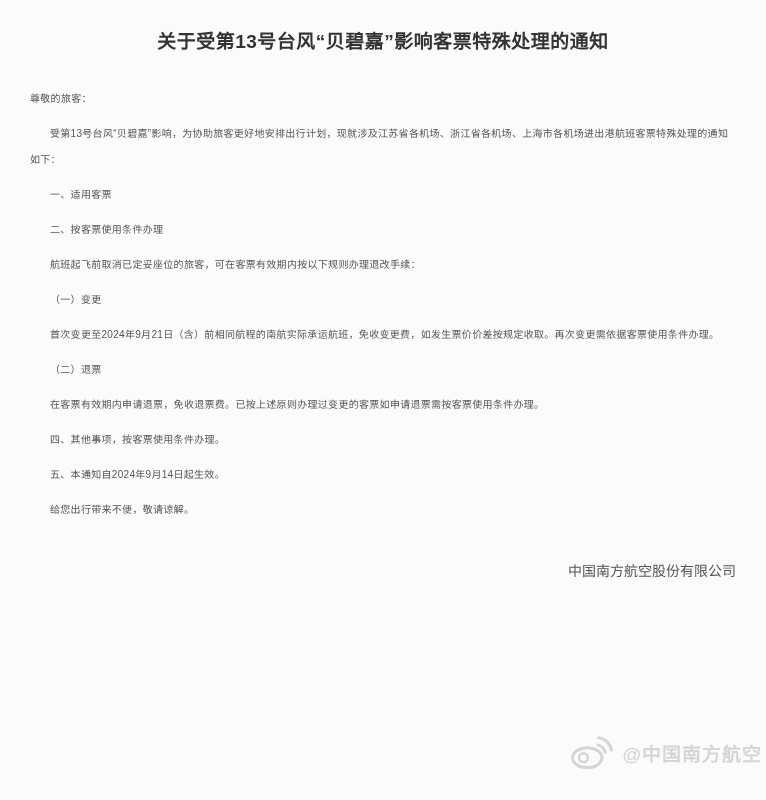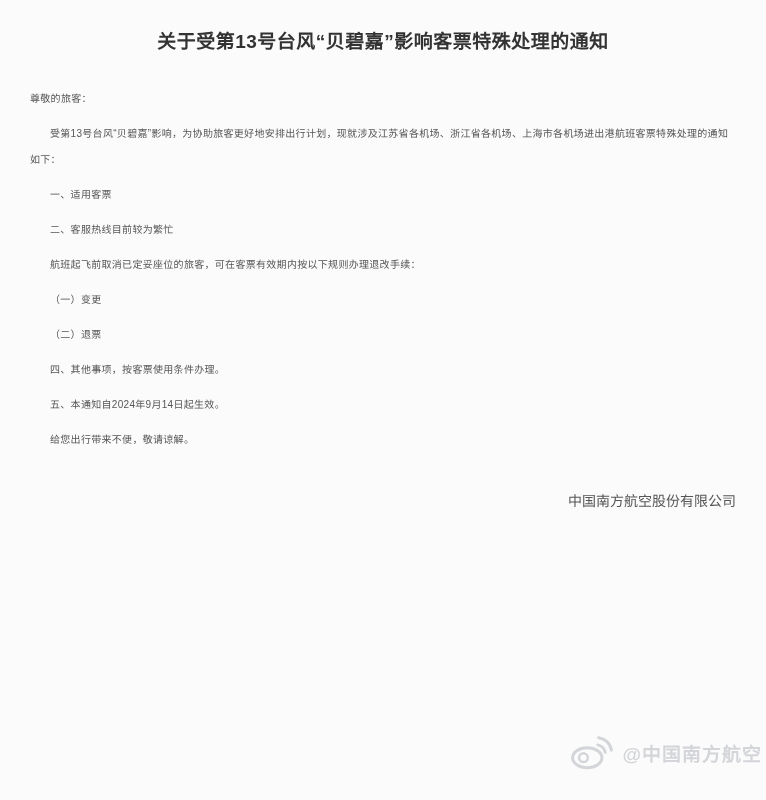--- a/index.html
+++ b/index.html
@@ -73,24 +73,26 @@
 
 <div class="page">
   <div class="doc">
 
     <h1 class="title">关于受第13号台风“贝碧嘉”影响客票特殊处理的通知</h1>
 
     <p class="block">尊敬的旅客：</p>
 
     <p class="block indent">受第13号台风“贝碧嘉”影响，为协助旅客更好地安排出行计划，现就涉及江苏省各机场、浙江省各机场、上海市各机场进出港航班客票特殊处理的通知如下：</p>
     <p class="block indent">一、适用客票</p>
-    <p class="block indent">二、客服热线目前较为繁忙</p>
+    <p class="block indent">二、按客票使用条件办理</p>
     <p class="block indent">航班起飞前取消已定妥座位的旅客，可在客票有效期内按以下规则办理退改手续：</p>
     <p class="block indent">（一）变更</p>
+    <p class="block indent">首次变更至2024年9月21日（含）前相同航程的南航实际承运航班，免收变更费，如发生票价价差按规定收取。再次变更需依据客票使用条件办理。</p>
     <p class="block indent">（二）退票</p>
+    <p class="block indent">在客票有效期内申请退票，免收退票费。已按上述原则办理过变更的客票如申请退票需按客票使用条件办理。</p>
     <p class="block indent">四、其他事项，按客票使用条件办理。</p>
     <p class="block indent">五、本通知自2024年9月14日起生效。</p>
     <p class="block indent">给您出行带来不便，敬请谅解。</p>
 
     <p class="footer-company">中国南方航空股份有限公司</p>
 
   </div>
 
   <div class="watermark">
     <span>

